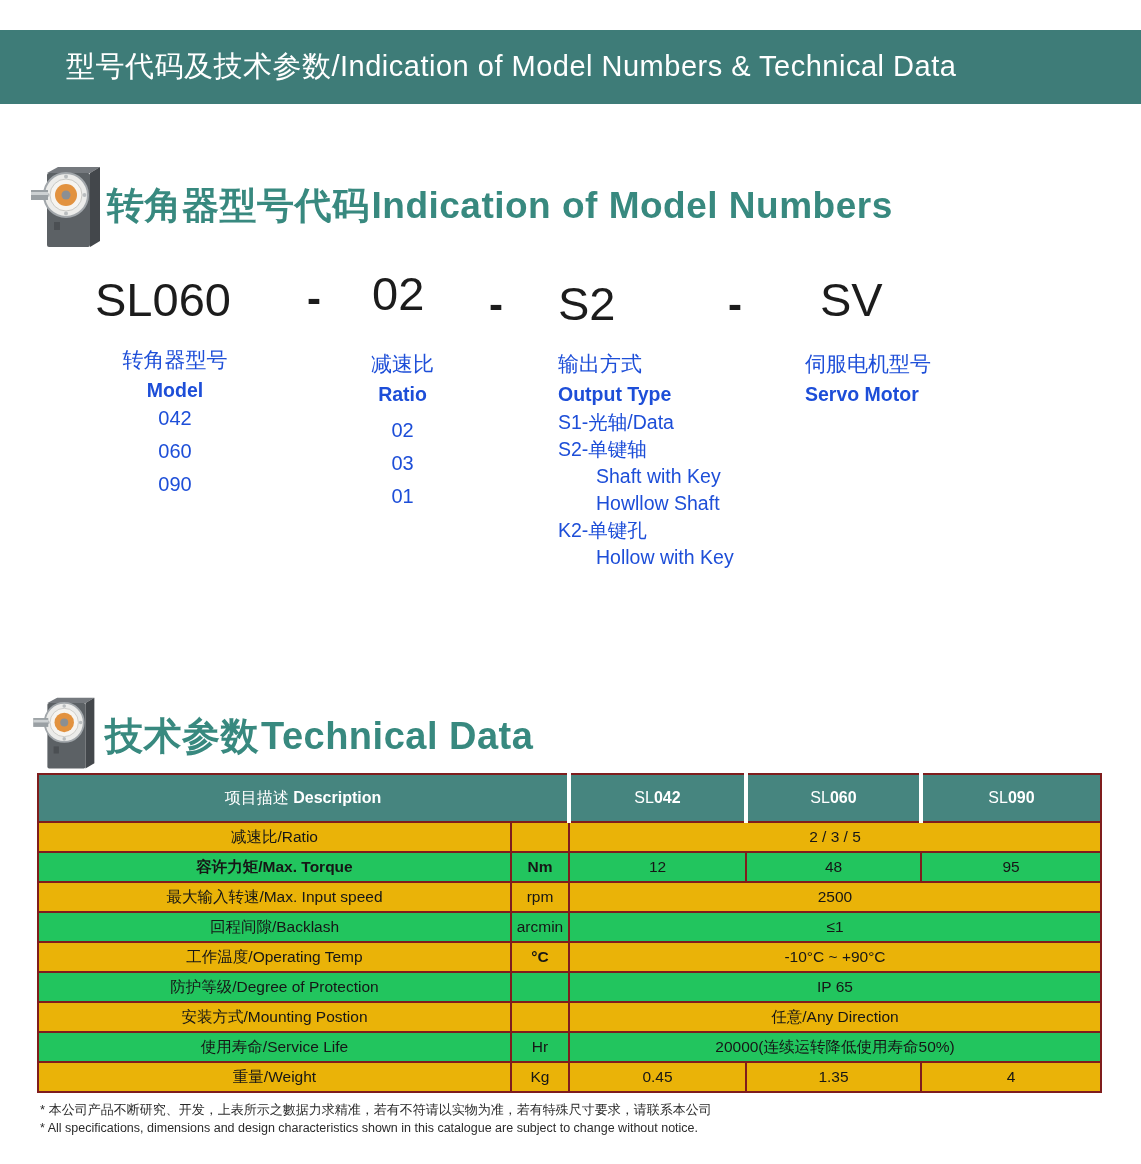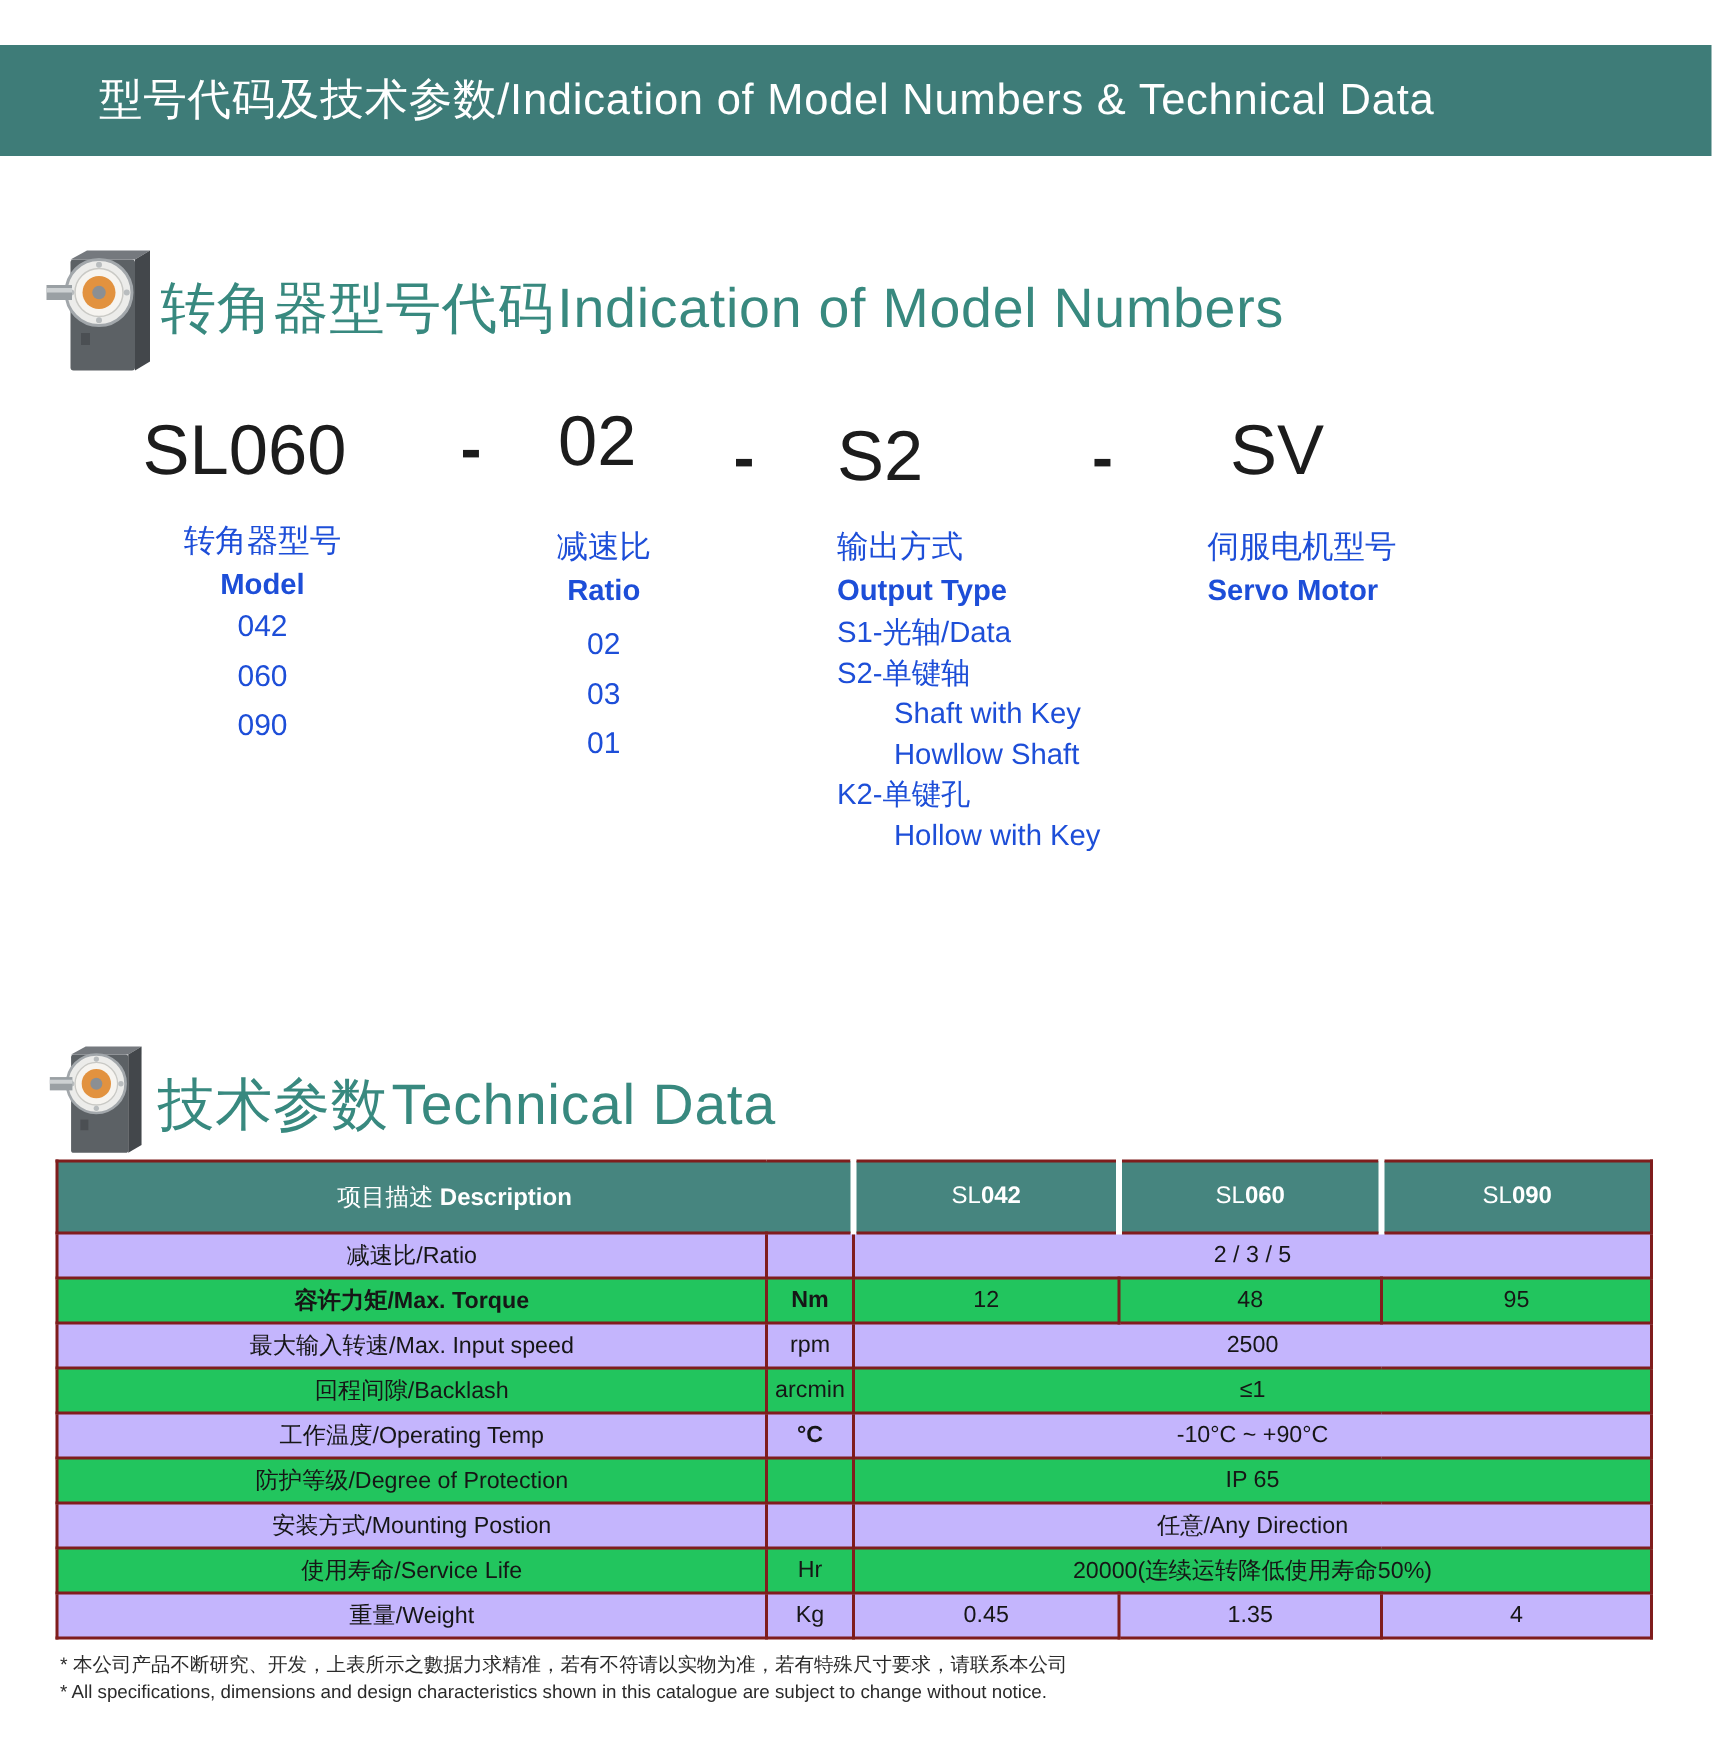--- a/index.html
+++ b/index.html
@@ -15,20 +15,21 @@
     position:absolute; top:30px; left:0; width:1141px; height:74px;
     background:#3e7c78; color:#ffffff; display:flex; align-items:center;
     padding-left:66px; font-size:29px; letter-spacing:0.5px; white-space:nowrap;
   }
 
   
   .sec-icon { position:absolute; }
   .sec-title {
     position:absolute; color:#38897f; font-size:37px; white-space:nowrap;
     letter-spacing:0.5px;
+    font-weight:bold;
   }
   .sec-title .en { margin-left:2px; }
 
   
   .code { position:absolute; font-size:47px; color:#1c1c1c; white-space:nowrap; }
   .code.sep { font-size:42px; font-weight:bold; }
 
   
   .mcol { position:absolute; color:#1d4ed8; }
   .mcol .zh { font-size:21px; }
@@ -41,21 +42,21 @@
   
   table.tech {
     position:absolute; left:37px; top:773px; width:1063px;
     border-collapse:collapse; table-layout:fixed; font-size:15.5px; color:#161616;
   }
   table.tech th, table.tech td { border:2px solid #7f1d1d; text-align:center; padding:0; }
   table.tech thead th {
     background:#46857f; color:#ffffff; height:48px; font-weight:normal; font-size:16px;
   }
   table.tech thead th.model-h { border-left:4px solid #ffffff; }
-  table.tech tbody td { height:30px; background:#c4b5fd; }
+  table.tech tbody td { height:30px; background:#eab308; }
   table.tech tbody tr.alt td { background:#22c55e; }
   .b { font-weight:bold; }
 
   
   .footnotes { position:absolute; left:40px; top:1101px; color:#2b2b2b; }
   .footnotes .fn1 { font-size:13px; line-height:18px; }
   .footnotes .fn2 { font-size:12.5px; line-height:18px; }
 </style>
 </head>
 <body>

